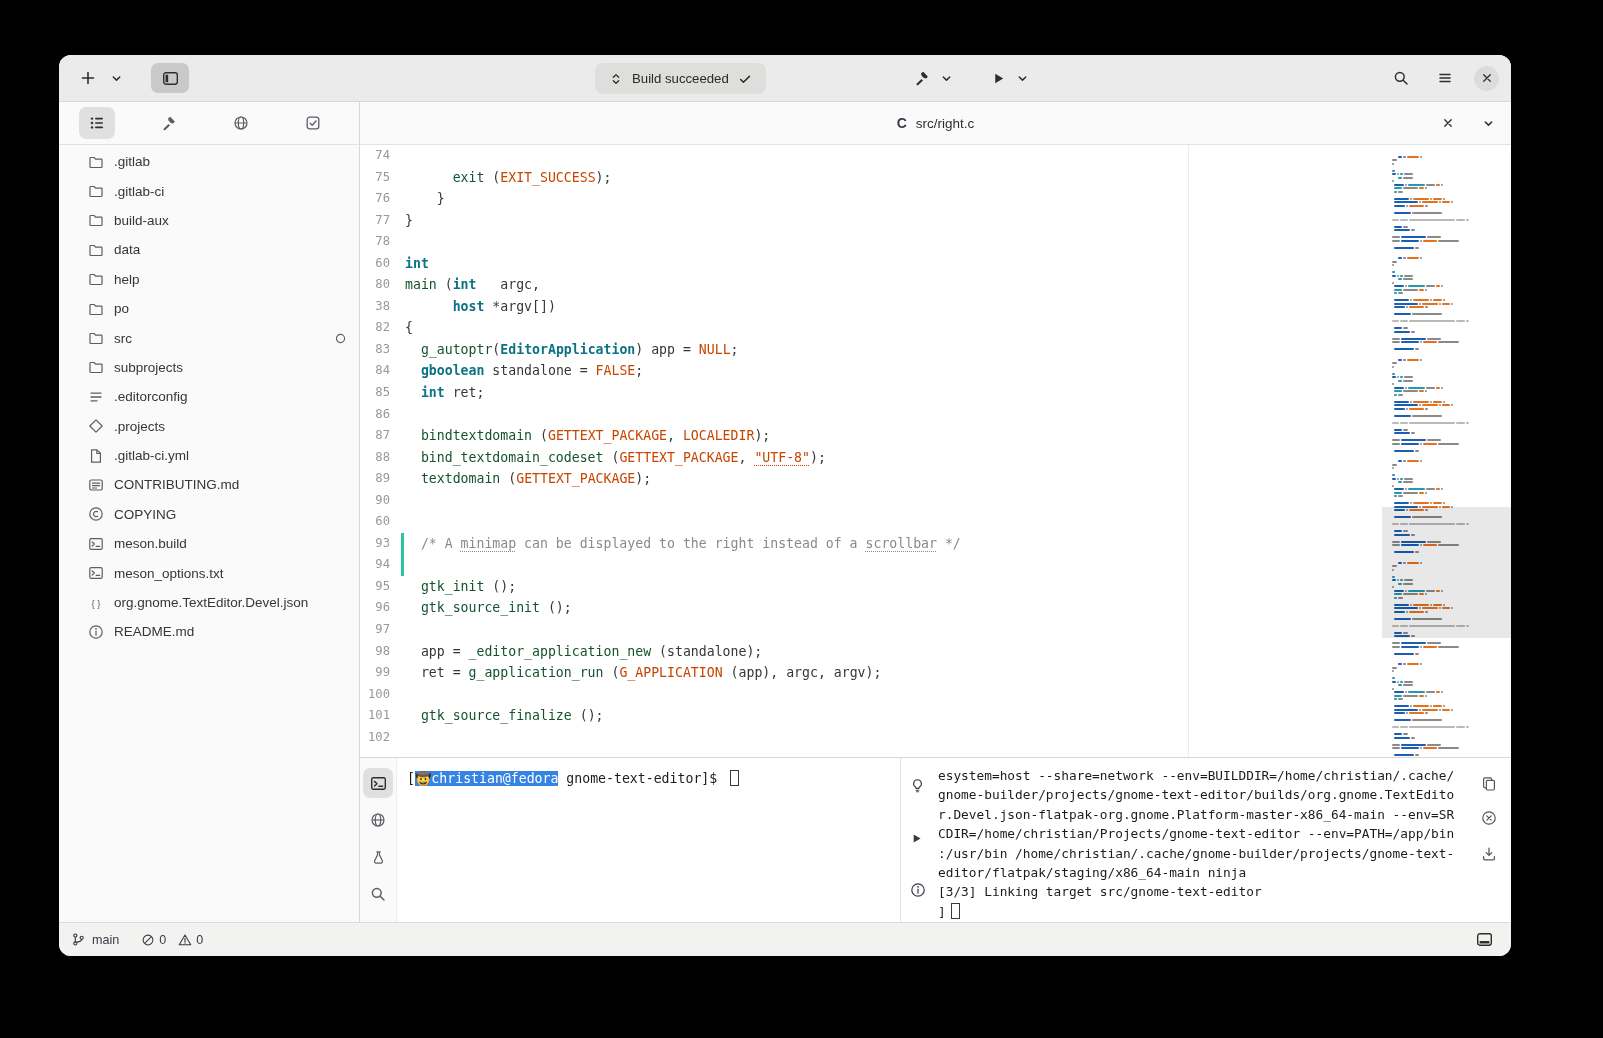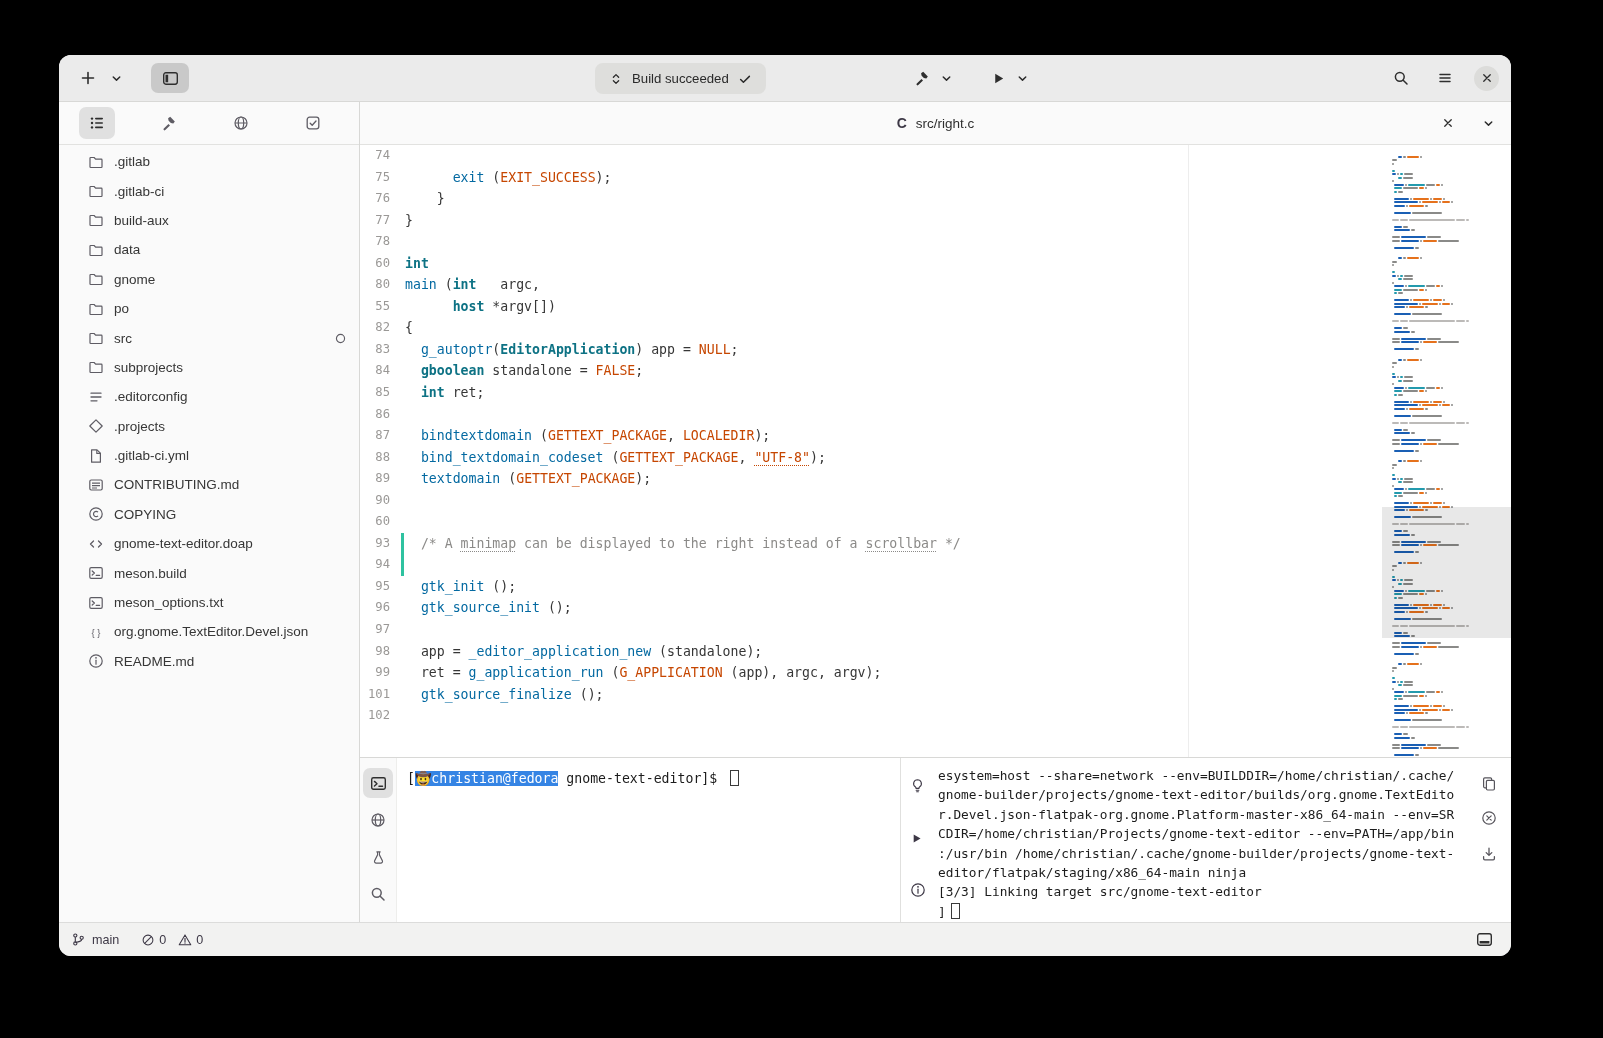--- a/index.html
+++ b/index.html
@@ -58,21 +58,21 @@
                font-family:"DejaVu Sans Mono",monospace; font-size:13.2px; }
   .margin-line { position:absolute; left:828px; top:0; bottom:0; width:1px; background:rgba(0,0,0,.07); }
   .code-lines { position:relative; }
   .line { position:relative; display:flex; height:21.55px; line-height:21.55px; white-space:pre; }
   .gutter { width:40px; flex:0 0 40px; text-align:right; padding-right:10px; color:#9a9896; font-size:12.2px; }
   .line.mark::before { content:""; position:absolute; left:41px; top:0; bottom:0; width:2.5px; background:#2ec2a0; }
   .ltext { padding-left:5px; color:#363636; }
   .ltext span { white-space:pre; }
   .ltext .p  { color:#363636; }
   .ltext .kw { color:#0d7284; font-weight:bold; }
-  .ltext .fn { color:#0369a1; }
+  .ltext .fn { color:#14532d; }
   .ltext .ct { color:#c64600; }
   .ltext .st { color:#c64600; }
   .ltext .cm { color:#8b8a88; }
   .ltext .sp { text-decoration:underline dotted 1.2px; text-underline-offset:3px; }
 
   .minimap { width:129px; flex:0 0 129px; position:relative; background:#fff; padding:7px 6px 0 10px; }
   .mm-bars { overflow:hidden; height:100%; }
   .mm-row { display:flex; height:2px; margin-bottom:1.5px; }
   .mm-seg { height:2px; border-radius:1px; margin-right:1px; }
   .mm-viewport { position:absolute; left:0; right:0; top:362px; height:131px; background:rgba(0,0,0,.09); }
@@ -299,21 +299,21 @@
                 </svg>
               </span>
               <span class="tree-label">data</span>
             </div>
             <div class="tree-row">
               <span class="icon">
                 <svg width="16" height="16" viewBox="0 0 16 16">
                   <path d="M2 12.8V4.2c0-.4.3-.7.7-.7h3.4l1.5 1.7h5.7c.4 0 .7.3.7.7v6.9c0 .4-.3.7-.7.7H2.7a.7.7 0 01-.7-.7z" fill="none" stroke="currentColor" stroke-width="1.2" stroke-linejoin="round"></path>
                 </svg>
               </span>
-              <span class="tree-label">gnome</span>
+              <span class="tree-label">help</span>
             </div>
             <div class="tree-row">
               <span class="icon">
                 <svg width="16" height="16" viewBox="0 0 16 16">
                   <path d="M2 12.8V4.2c0-.4.3-.7.7-.7h3.4l1.5 1.7h5.7c.4 0 .7.3.7.7v6.9c0 .4-.3.7-.7.7H2.7a.7.7 0 01-.7-.7z" fill="none" stroke="currentColor" stroke-width="1.2" stroke-linejoin="round"></path>
                 </svg>
               </span>
               <span class="tree-label">po</span>
             </div>
             <div class="tree-row">
@@ -376,28 +376,20 @@
             <div class="tree-row">
               <span class="icon">
                 <svg width="16" height="16" viewBox="0 0 16 16">
                   <g fill="none" stroke="currentColor" stroke-width="1.2">
                     <circle cx="8" cy="8" r="6.2"></circle>
                     <path d="M10 6.2a2.6 2.6 0 100 3.6"></path>
                   </g>
                 </svg>
               </span>
               <span class="tree-label">COPYING</span>
-            </div>
-            <div class="tree-row">
-              <span class="icon">
-                <svg width="16" height="16" viewBox="0 0 16 16">
-                  <path d="M5.5 5L2.5 8l3 3M10.5 5l3 3-3 3" fill="none" stroke="currentColor" stroke-width="1.3" stroke-linecap="round" stroke-linejoin="round"></path>
-                </svg>
-              </span>
-              <span class="tree-label">gnome-text-editor.doap</span>
             </div>
             <div class="tree-row">
               <span class="icon">
                 <svg width="16" height="16" viewBox="0 0 16 16">
                   <g fill="none" stroke="currentColor" stroke-width="1.2">
                     <rect x="1.8" y="2.6" width="12.4" height="10.8" rx="1.4"></rect>
                     <path d="M4.2 6l2.2 2-2.2 2M8.2 10.4h3.4" stroke-linecap="round" stroke-linejoin="round"></path>
                   </g>
                 </svg>
               </span>
@@ -466,38 +458,39 @@
           <div class="code-area">
             <div class="margin-line"></div>
             <div class="code-lines">
                 <div class="line"><span class="gutter">74</span><span class="ltext"></span></div>
                 <div class="line"><span class="gutter">75</span><span class="ltext"><span class="p">      </span><span class="fn">exit</span><span class="p"> (</span><span class="ct">EXIT_SUCCESS</span><span class="p">);</span></span></div>
                 <div class="line"><span class="gutter">76</span><span class="ltext"><span class="p">    }</span></span></div>
                 <div class="line"><span class="gutter">77</span><span class="ltext"><span class="p">}</span></span></div>
                 <div class="line"><span class="gutter">78</span><span class="ltext"></span></div>
                 <div class="line"><span class="gutter">60</span><span class="ltext"><span class="kw">int</span></span></div>
                 <div class="line"><span class="gutter">80</span><span class="ltext"><span class="fn">main</span><span class="p"> (</span><span class="kw">int</span><span class="p">   argc,</span></span></div>
-                <div class="line"><span class="gutter">55</span><span class="ltext"><span class="p">      </span><span class="kw">host</span><span class="p"> *argv[])</span></span></div>
+                <div class="line"><span class="gutter">38</span><span class="ltext"><span class="p">      </span><span class="kw">host</span><span class="p"> *argv[])</span></span></div>
                 <div class="line"><span class="gutter">82</span><span class="ltext"><span class="p">{</span></span></div>
                 <div class="line"><span class="gutter">83</span><span class="ltext"><span class="p">  </span><span class="fn">g_autoptr</span><span class="p">(</span><span class="kw">EditorApplication</span><span class="p">) app = </span><span class="ct">NULL</span><span class="p">;</span></span></div>
                 <div class="line"><span class="gutter">84</span><span class="ltext"><span class="p">  </span><span class="kw">gboolean</span><span class="p"> standalone = </span><span class="ct">FALSE</span><span class="p">;</span></span></div>
                 <div class="line"><span class="gutter">85</span><span class="ltext"><span class="p">  </span><span class="kw">int</span><span class="p"> ret;</span></span></div>
                 <div class="line"><span class="gutter">86</span><span class="ltext"></span></div>
                 <div class="line"><span class="gutter">87</span><span class="ltext"><span class="p">  </span><span class="fn">bindtextdomain</span><span class="p"> (</span><span class="ct">GETTEXT_PACKAGE</span><span class="p">, </span><span class="ct">LOCALEDIR</span><span class="p">);</span></span></div>
                 <div class="line"><span class="gutter">88</span><span class="ltext"><span class="p">  </span><span class="fn">bind_textdomain_codeset</span><span class="p"> (</span><span class="ct">GETTEXT_PACKAGE</span><span class="p">, </span><span class="st sp">"UTF-8"</span><span class="p">);</span></span></div>
                 <div class="line"><span class="gutter">89</span><span class="ltext"><span class="p">  </span><span class="fn">textdomain</span><span class="p"> (</span><span class="ct">GETTEXT_PACKAGE</span><span class="p">);</span></span></div>
                 <div class="line"><span class="gutter">90</span><span class="ltext"></span></div>
                 <div class="line"><span class="gutter">60</span><span class="ltext"></span></div>
                 <div class="line mark"><span class="gutter">93</span><span class="ltext"><span class="cm">  /* A </span><span class="cm sp">minimap</span><span class="cm"> can be displayed to the right instead of a </span><span class="cm sp">scrollbar</span><span class="cm"> */</span></span></div>
                 <div class="line mark"><span class="gutter">94</span><span class="ltext"></span></div>
                 <div class="line"><span class="gutter">95</span><span class="ltext"><span class="p">  </span><span class="fn">gtk_init</span><span class="p"> ();</span></span></div>
                 <div class="line"><span class="gutter">96</span><span class="ltext"><span class="p">  </span><span class="fn">gtk_source_init</span><span class="p"> ();</span></span></div>
                 <div class="line"><span class="gutter">97</span><span class="ltext"></span></div>
                 <div class="line"><span class="gutter">98</span><span class="ltext"><span class="p">  app = </span><span class="fn">_editor_application_new</span><span class="p"> (standalone);</span></span></div>
                 <div class="line"><span class="gutter">99</span><span class="ltext"><span class="p">  ret = </span><span class="fn">g_application_run</span><span class="p"> (</span><span class="ct">G_APPLICATION</span><span class="p"> (app), argc, argv);</span></span></div>
+                <div class="line"><span class="gutter">100</span><span class="ltext"></span></div>
                 <div class="line"><span class="gutter">101</span><span class="ltext"><span class="p">  </span><span class="fn">gtk_source_finalize</span><span class="p"> ();</span></span></div>
                 <div class="line"><span class="gutter">102</span><span class="ltext"></span></div>
               </div>
           </div>
           <div class="minimap">
             <div class="mm-bars">
                 <div class="mm-row"></div>
                 <div class="mm-row">
                   <span class="mm-seg" style="width: 6.3px; background: transparent; margin-right: 0px;"></span>
                   <span class="mm-seg" style="width: 4.2px; background: rgb(26, 95, 180);"></span>

